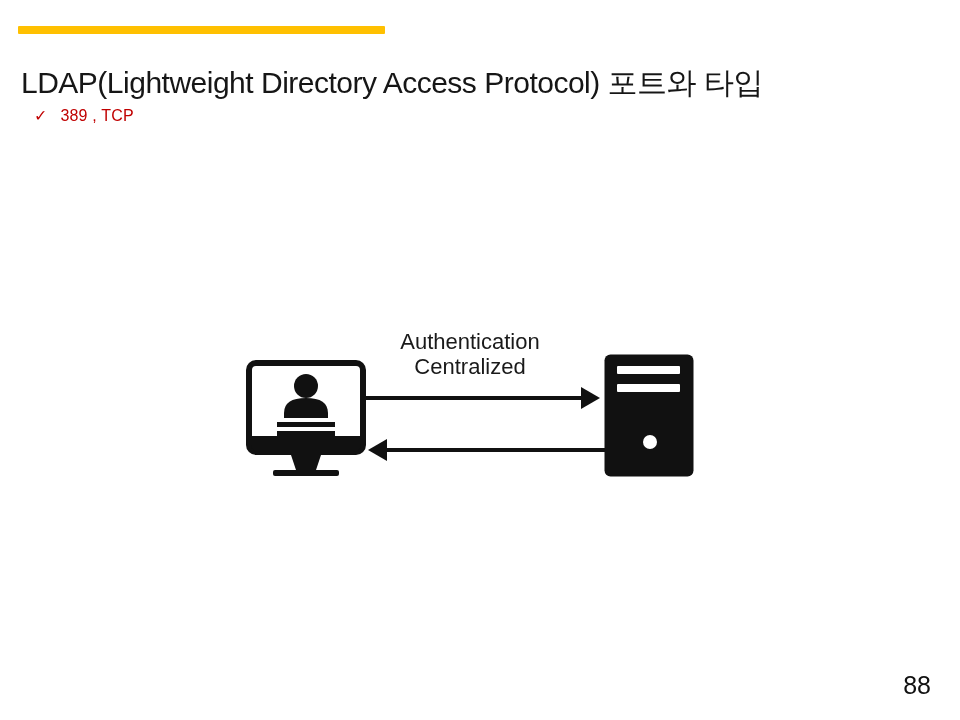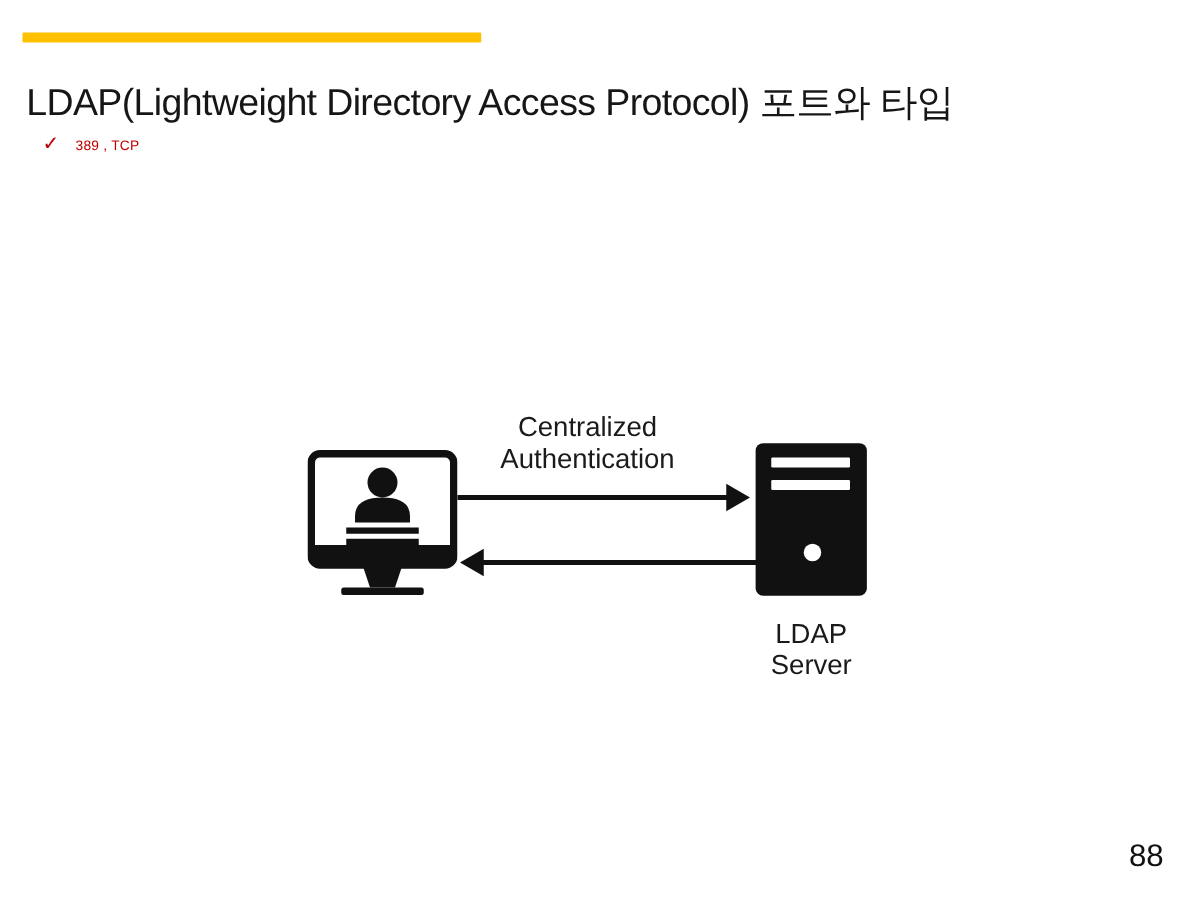--- a/index.html
+++ b/index.html
@@ -49,21 +49,21 @@
     display: inline-flex;
     align-items: baseline;
     gap: 13px;
     color: #C00000;
   }
   .bullet-marker {
     font-size: 16px;
     line-height: 18px;
   }
   .bullet-text {
-    font-size: 11px;
+    font-size: 16px;
     line-height: 18px;
     letter-spacing: 0.2px;
     text-align: right;
   }
 
   
   .diagram {
     position: absolute;
     left: 230px;
     top: 310px;
@@ -199,27 +199,23 @@
     </svg>
   </span>
 
   <div class="arrow-shaft request-shaft"></div>
   <div class="request-head"></div>
 
   <div class="arrow-shaft response-shaft"></div>
   <div class="response-head"></div>
 
   <div class="label auth-caption">
+    <div>Authentication</div>
     <div>Centralized</div>
-    <div>Authentication</div>
   </div>
 
 
 
 
-  <div class="label server-label">
-    <div>LDAP</div>
-    <div>Server</div>
-  </div>
 
 </div>
 
 <div class="page-number">88</div>
 
 </body></html>

